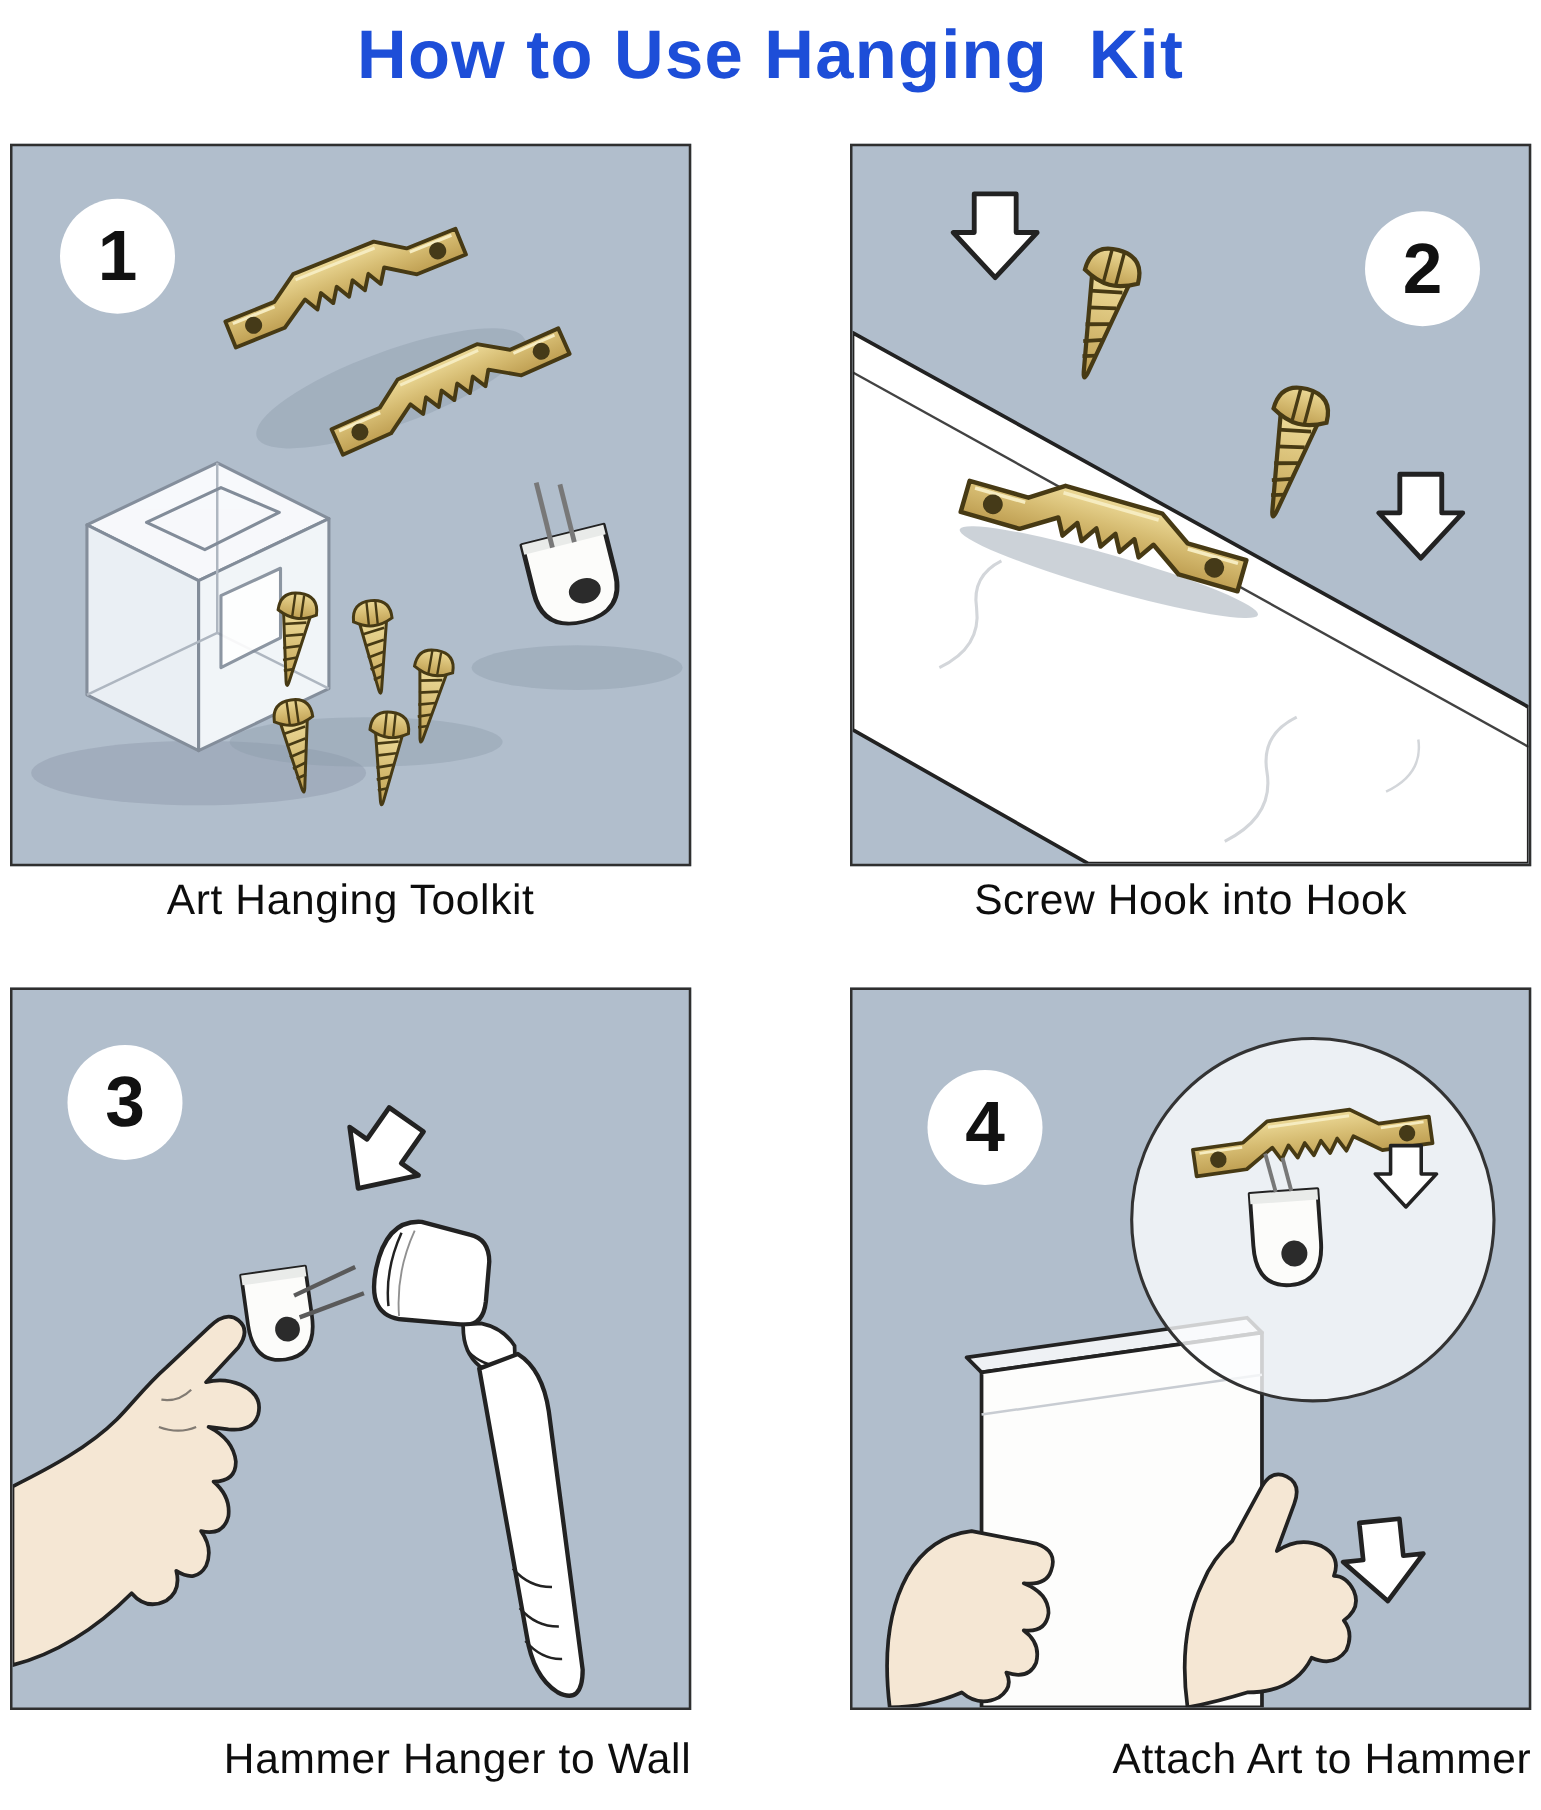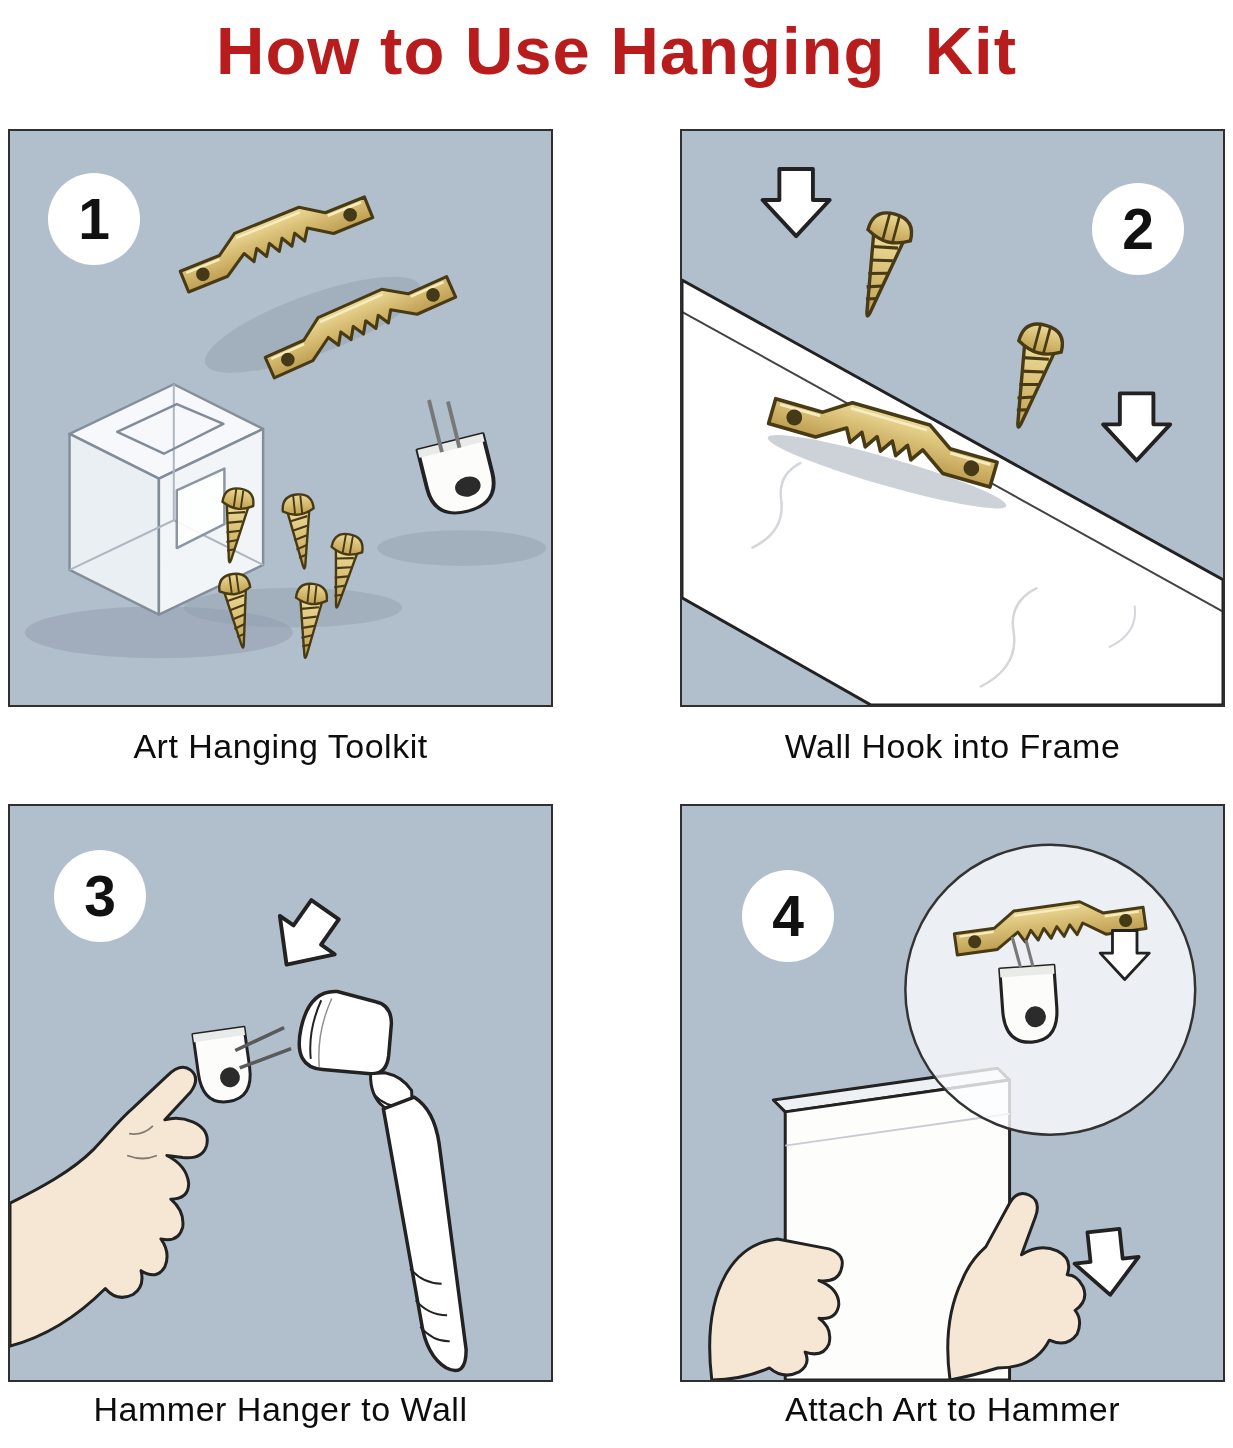--- a/index.html
+++ b/index.html
@@ -1,36 +1,36 @@
 <!DOCTYPE html>
 <html><head>
 <meta charset="utf-8">
 <style>
   html,body{margin:0;padding:0;background:#fff;}
   body{width:1233px;height:1448px;font-family:"Liberation Sans",sans-serif;color:#111;overflow:hidden;}
   .page{width:1233px;height:1448px;position:relative;background:#fff;}
   h1.title{
-    text-align:center;font-size:67px;font-weight:600;letter-spacing:1px;
-    margin:12px 0 40px 0;line-height:1.15;white-space:pre;color:#b91c1c;
+    text-align:center;font-size:55px;font-weight:600;letter-spacing:1px;
+    margin:12px 0 40px 0;line-height:1.15;white-space:pre;color:#1d4ed8;
   }
   .row{display:flex;justify-content:space-between;padding:0 8px;}
   .col{width:545px;}
   .panel{
     position:relative;width:545px;height:578px;background:#b1becc;
     border:2px solid #2f2f2f;box-sizing:border-box;overflow:hidden;
   }
   svg.art{position:absolute;left:0;top:0;width:100%;height:100%;display:block;}
   .badge{
     position:absolute;width:92px;height:92px;border-radius:50%;background:#ffffff;
     display:flex;align-items:center;justify-content:center;
     font-size:57px;font-weight:700;color:#111;
   }
   .caption{text-align:center;font-size:34px;color:#0d0d0d;letter-spacing:0.5px;box-sizing:border-box;}
-  .cap-top{height:97px;padding-top:20px;}
-  .cap-bot{height:54px;padding-top:8px;}
+  .cap-top{height:97px;padding-top:8px;}
+  .cap-bot{height:54px;padding-top:20px;text-align:right;}
 </style>
 </head>
 <body>
 
 <svg style="position:absolute;width:0;height:0" aria-hidden="true">
   <defs>
     <linearGradient id="gold" x1="0" y1="0" x2="0" y2="1">
       <stop offset="0" stop-color="#ecd997"></stop>
       <stop offset="0.5" stop-color="#d6bc72"></stop>
       <stop offset="1" stop-color="#bf9f52"></stop>
@@ -153,21 +153,21 @@
 
           <g transform="translate(115,72) scale(1.3)">
               <use href="#arrow"></use>
             </g>
           <g transform="translate(458,298) scale(1.3)">
               <use href="#arrow"></use>
             </g>
         </svg>
         <div class="badge" style="left:410px;top:52px">2</div>
       </div>
-      <div class="caption cap-top">Wall Hook into Frame</div>
+      <div class="caption cap-top">Screw Hook into Hook</div>
     </div>
   </div>
 
   <div class="row">
 
     <div class="col">
       <div class="panel">
         <svg class="art" viewBox="0 0 545 578">
 
           <g transform="translate(298,132) rotate(35) scale(1.3)">

